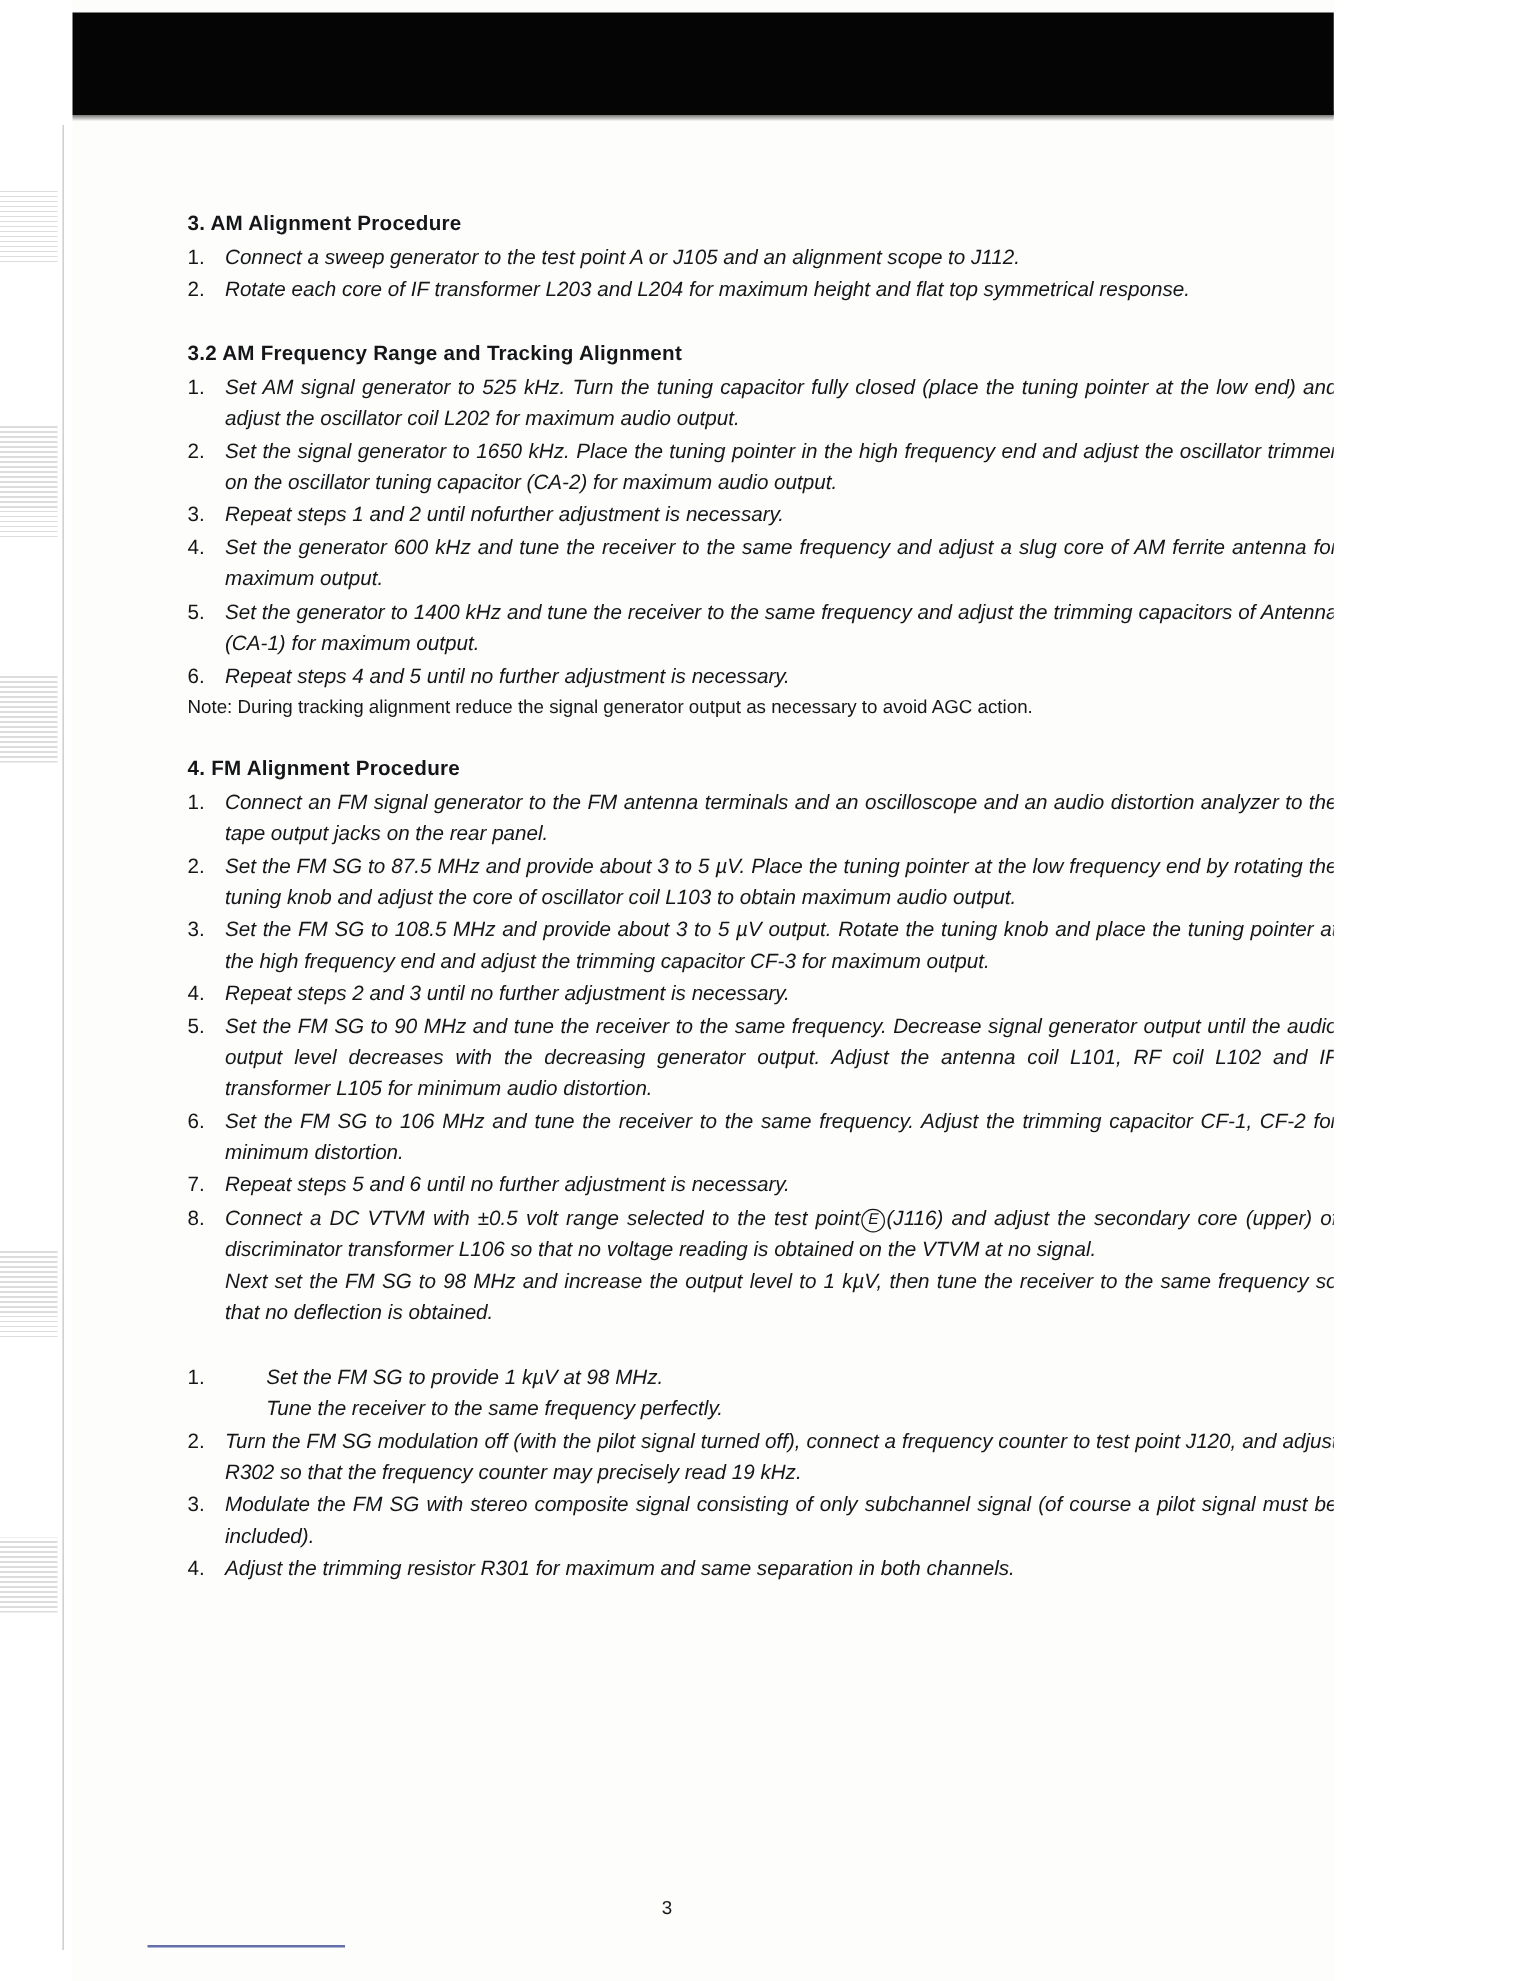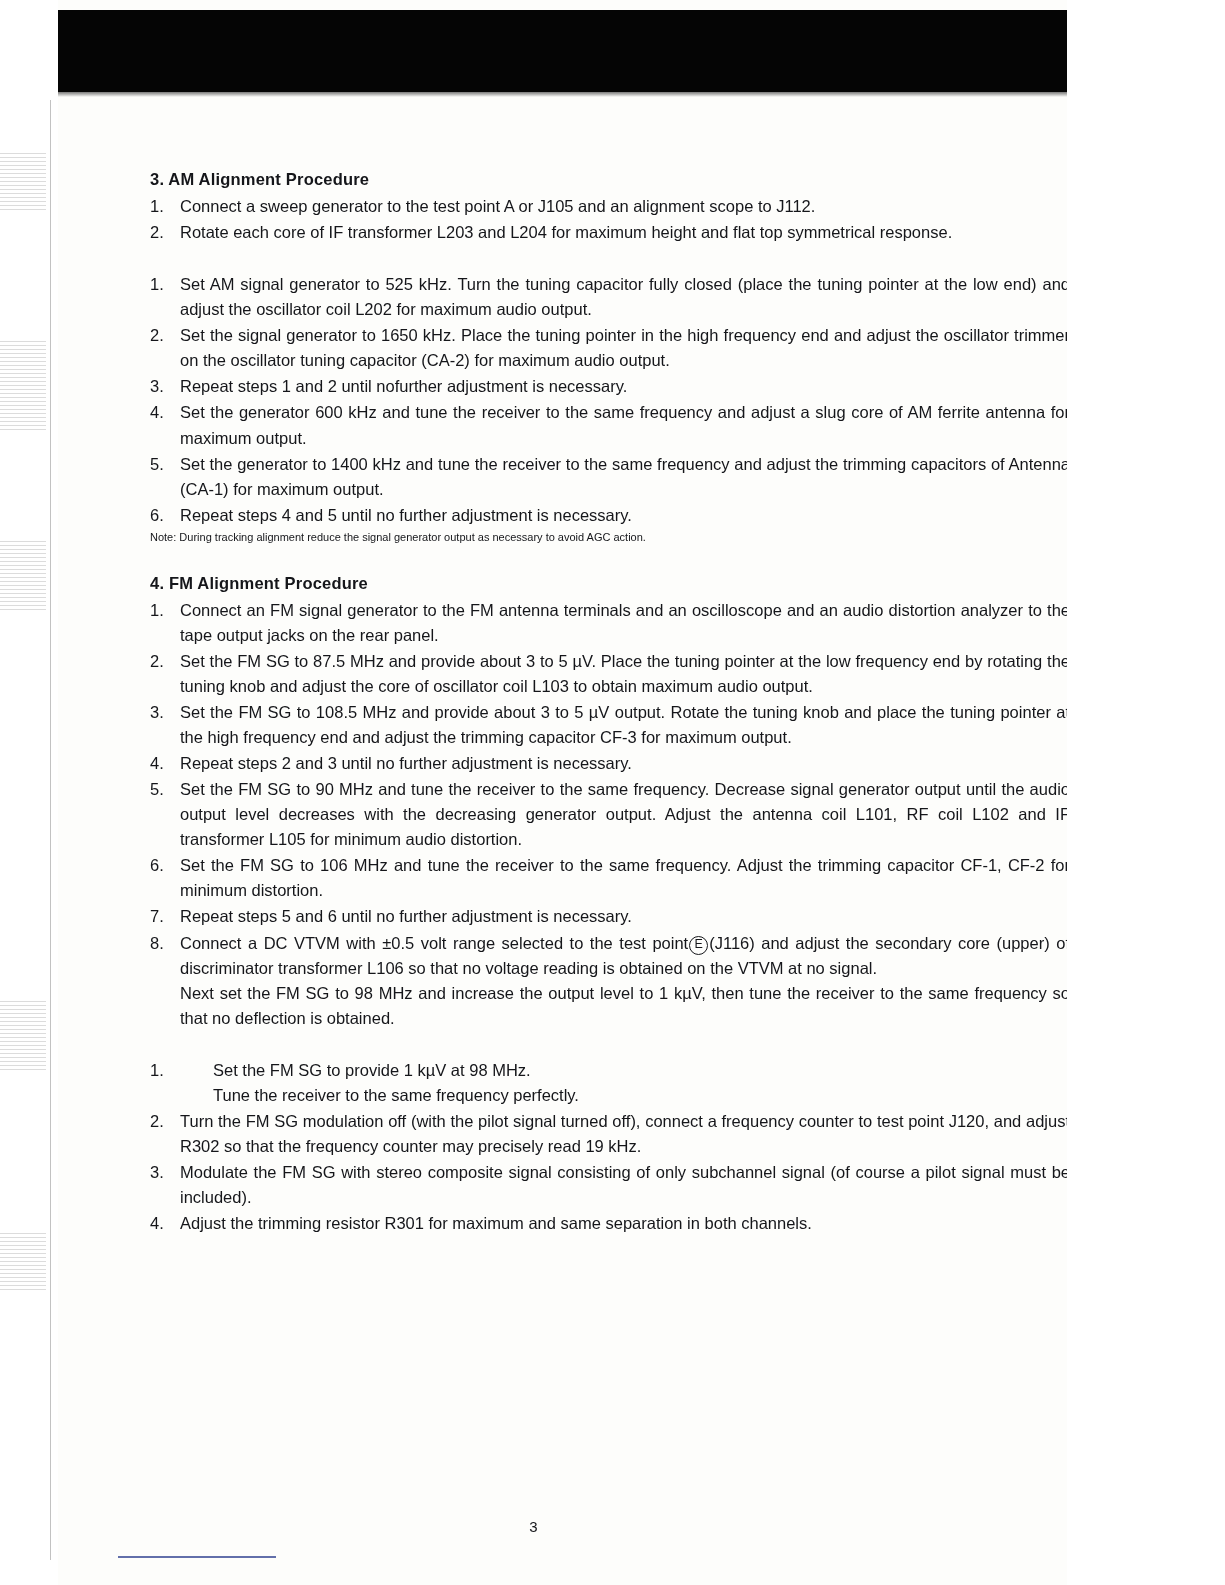--- a/index.html
+++ b/index.html
@@ -107,24 +107,25 @@
   ol.steps > li > .num {
     position: absolute;
     left: 0;
     top: 0;
     width: 26px;
     text-align: left;
   }
   ol.steps > li .cont {
     display: block;
     text-align: justify;
+    font-style: italic;
   }
   .note {
     position: relative;
-    font-size: 11px;
+    font-size: 15px;
     line-height: 1.52;
     padding-left: 0;
     text-align: justify;
   }
   .note .note-label { }
   .nojust { text-align: left; }
 
   .circled {
     display: inline-block;
     border: 1.3px solid #15161a;
@@ -177,20 +178,21 @@
           <span class="cont">Connect a sweep generator to the test point  A  or J105 and an alignment scope to J112.</span>
         </li>
       <li>
           <span class="num">2.</span>
           <span class="cont">Rotate each core of IF transformer L203 and L204 for maximum height and flat top symmetrical response.</span>
         </li>
     </ol>
 
     <div class="spacer-lg"></div>
 
+    <div class="h-sub">3.2 AM Frequency Range and Tracking Alignment</div>
     <ol class="steps">
       <li>
           <span class="num">1.</span>
           <span class="cont">Set AM signal generator to 525 kHz. Turn the tuning capacitor fully closed (place the tuning pointer at the low end) and adjust the oscillator coil L202 for maximum audio output.</span>
         </li>
       <li>
           <span class="num">2.</span>
           <span class="cont">Set the signal generator to 1650 kHz. Place the tuning pointer in the high frequency end and adjust the oscillator trimmer on the oscillator tuning capacitor (CA-2) for maximum audio output.</span>
         </li>
       <li>

